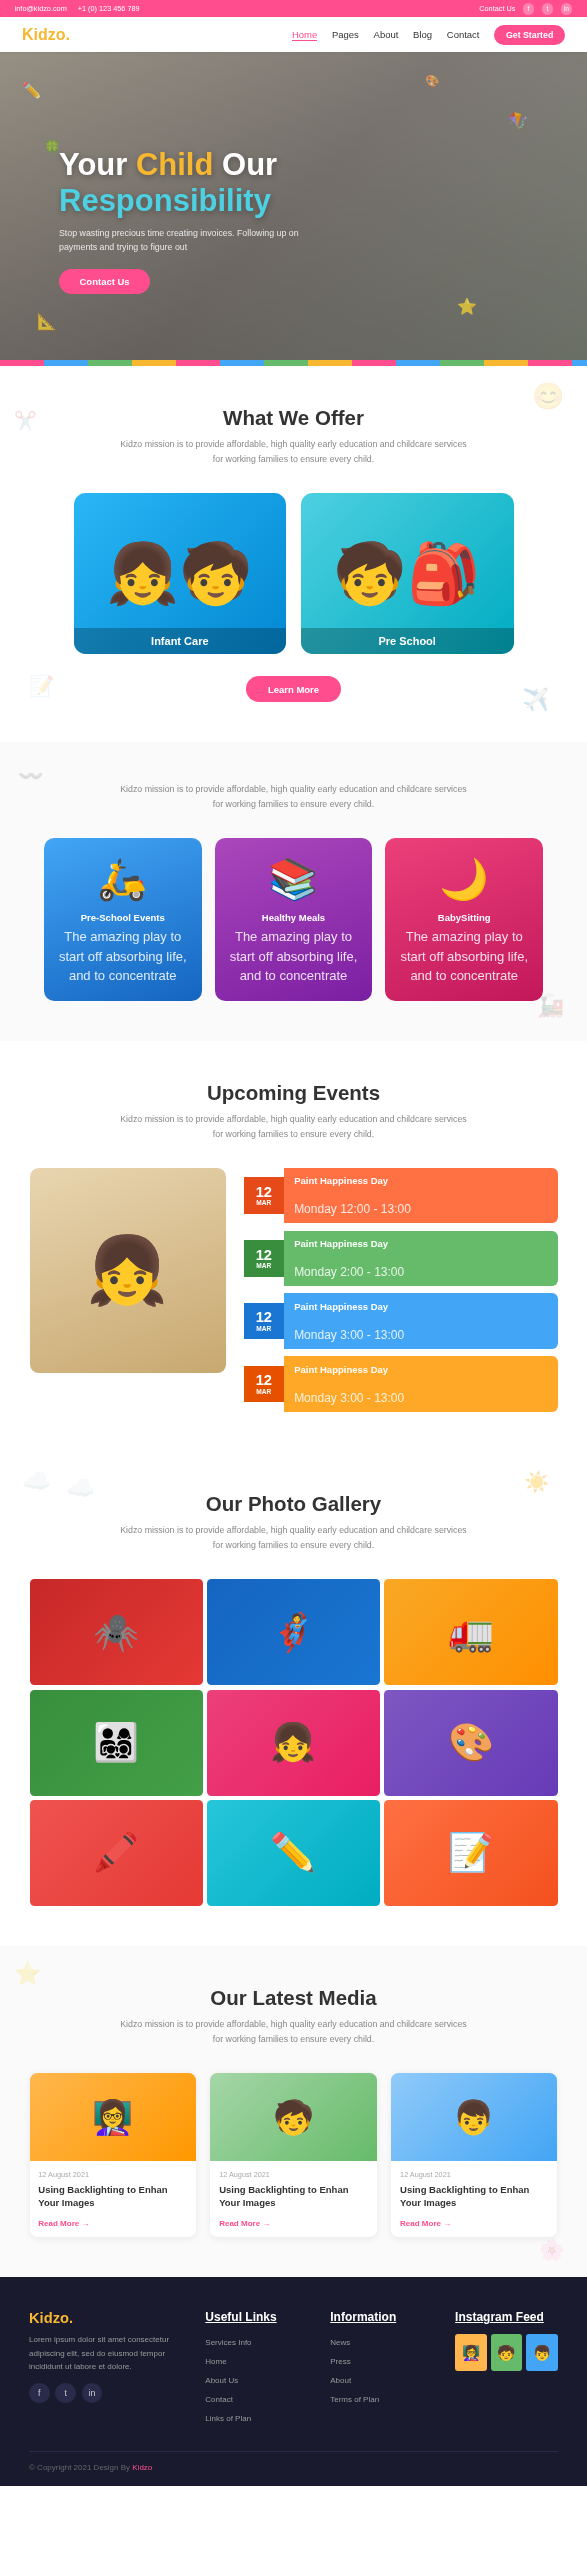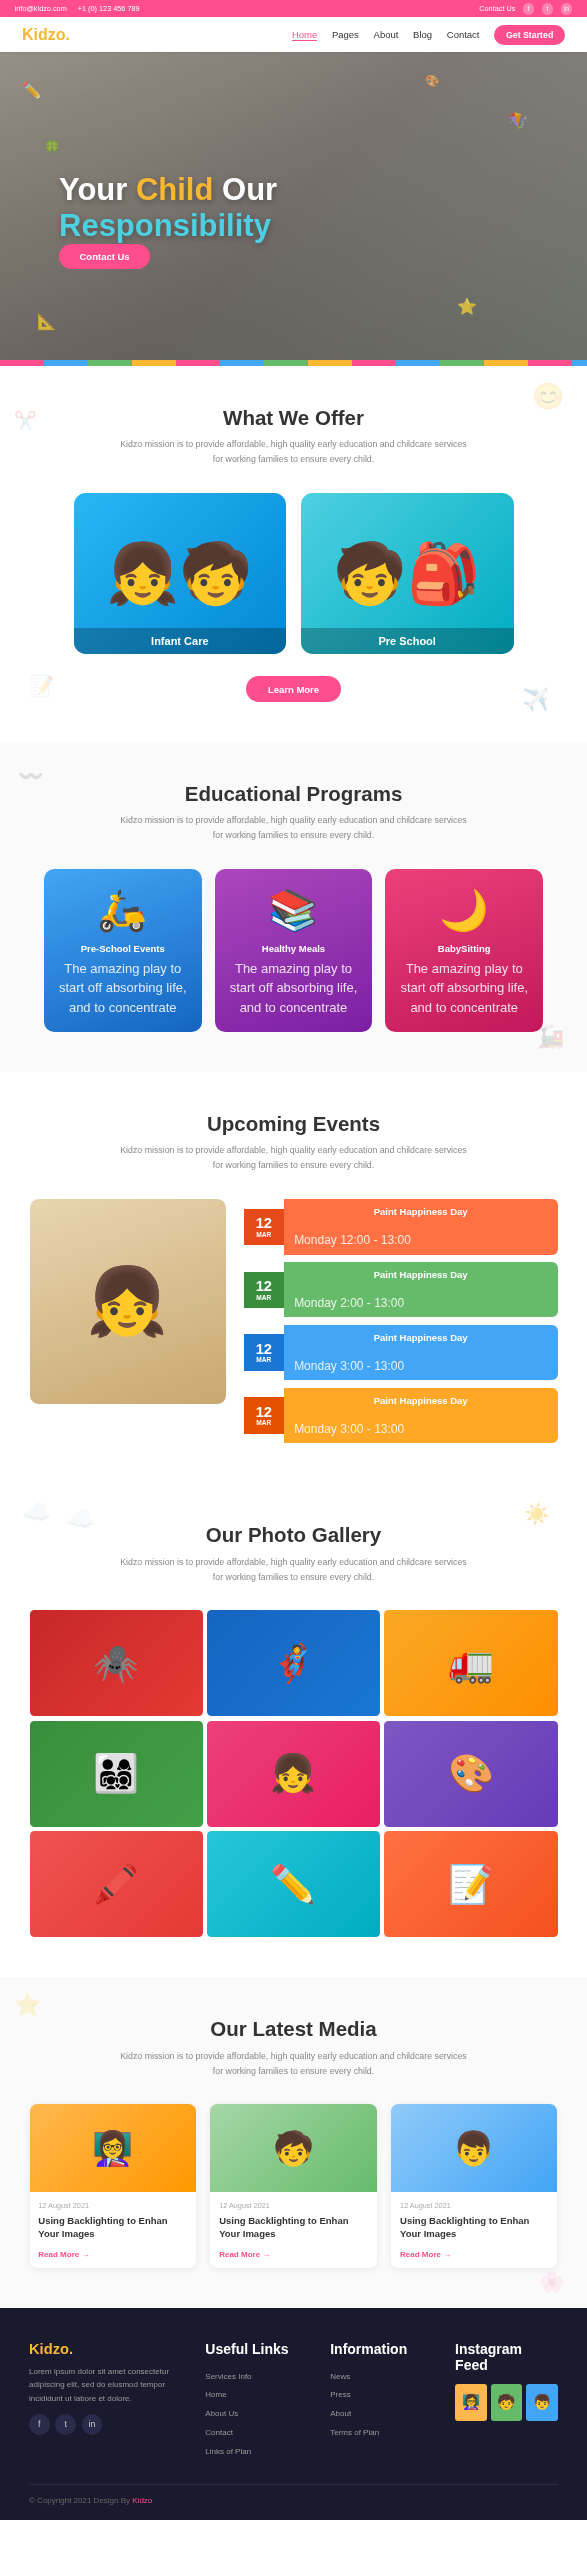--- a/index.html
+++ b/index.html
@@ -193,21 +193,21 @@
     .event-date {
       min-width: 40px;
       text-align: center;
       padding: 7.3px 5.9px;
       color: #fff;
       font-weight: 900;
     }
     .event-date-num { font-size: 14.7px; line-height: 1; }
     .event-date-month { font-size: 6.6px; text-transform: uppercase; }
     .event-info { flex: 1; padding: 7.3px 10.3px; color: #fff; }
-    .event-title { font-size: 9.5px; font-weight: 700; text-align: center; }
+    .event-title { font-size: 9.5px; font-weight: 700; }
     .event-time { font-size: 12px; opacity: 0.85; margin-top: 16px; }
     .event-orange { background: #ff7043; }
     .event-green { background: #66bb6a; }
     .event-blue { background: #42a5f5; }
     .event-yellow { background: #ffa726; }
     .event-date-orange { background: #e64a19; }
     .event-date-green { background: #388e3c; }
     .event-date-blue { background: #1976d2; }
     .event-date-yellow { background: #e65100; }
 
@@ -270,21 +270,21 @@
       display: grid;
       grid-template-columns: 1.5fr 1fr 1fr 1fr;
       gap: 22px;
       margin-bottom: 22px;
     }
     .footer-logo { font-size: 14.7px; font-weight: 900; color: #ff4d8d; margin-bottom: 7.3px; }
     .footer-logo span { color: #f7b731; }
     .footer-desc { font-size: 8px; color: #999; line-height: 1.7; margin-bottom: 8.8px; }
     .footer-social { display: flex; gap: 5.9px; }
     .f-social { width: 20.5px; height: 20.5px; border-radius: 50%; background: #2a2a4a; display: flex; align-items: center; justify-content: center; font-size: 8.8px; color: #ccc; cursor: pointer; }
-    .footer-col-title { font-size: 14px; font-weight: 700; color: #fff; margin-bottom: 10.3px; }
+    .footer-col-title { font-size: 12px; font-weight: 700; color: #fff; margin-bottom: 10.3px; text-decoration: underline; }
     .footer-links { list-style: none; }
     .footer-links li { margin-bottom: 5.9px; }
     .footer-links a { font-size: 8px; color: #999; text-decoration: none; }
     .footer-insta { display: grid; grid-template-columns: repeat(3, 1fr); gap: 3.7px; }
     .insta-thumb { height: 37px; border-radius: 2.9px; display: flex; align-items: center; justify-content: center; font-size: 14.7px; }
     .insta-1 { background: #ffb74d; }
     .insta-2 { background: #66bb6a; }
     .insta-3 { background: #42a5f5; }
     .footer-bottom {
       border-top: 0.7px solid #2a2a4a;
@@ -357,20 +357,21 @@
   <span class="doodle" style="bottom:44px; right:110px; color:#fff;">⭐</span>
   <span class="doodle" style="top:22px; right:147px; font-size:11.7px; color:#4dd0e1;">🎨</span>
   <span class="doodle" style="bottom:29px; left:37px; color:#ff9800;">📐</span>
   <span class="doodle" style="top:88px; left:44px; color:#66bb6a; font-size:13.2px;">🍀</span>
 
   <div class="hero-content">
     <h1 class="hero-title">
       <span>Your <span class="highlight">Child</span> Our</span><br>
       <span class="highlight2">Responsibility</span>
     </h1>
+    <p class="hero-subtitle">Stop wasting precious time creating invoices. Following up on payments and trying to figure out</p>
     <button class="btn-contact">Contact Us</button>
   </div>
 </section>
 
 <div class="stripe-sep"></div>
 
 <section class="section section-deco">
   <span class="float-deco" style="top:14.7px; right:22px; font-size:26px;">😊</span>
   <span class="float-deco" style="top:44px; left:14.7px; font-size:18.3px;">✂️</span>
   <span class="float-deco" style="bottom:29px; right:37px; font-size:22px;">✈️</span>
@@ -389,21 +390,20 @@
       <div class="offer-card-label">Pre School</div>
     </div>
   </div>
   <button class="btn-learn">Learn More</button>
 </section>
 
 <section class="programs-section section-deco">
   <span class="float-deco" style="top:22px; left:18.3px; font-size:20.5px;">〰️</span>
   <span class="float-deco" style="bottom:22px; right:22px; font-size:22px;">🚂</span>
 
-  <h2 class="section-title">Educational Programs</h2>
   <p class="section-subtitle">Kidzo mission is to provide affordable, high quality early education and childcare services for working families to ensure every child.</p>
 
   <div class="programs-grid">
     <div class="program-card program-card-blue">
       <div class="program-icon">🛵</div>
       <div class="program-card-title">Pre-School Events</div>
       <div class="program-card-text">The amazing play to start off absorbing life, and to concentrate</div>
     </div>
     <div class="program-card program-card-purple">
       <div class="program-icon">📚</div>

